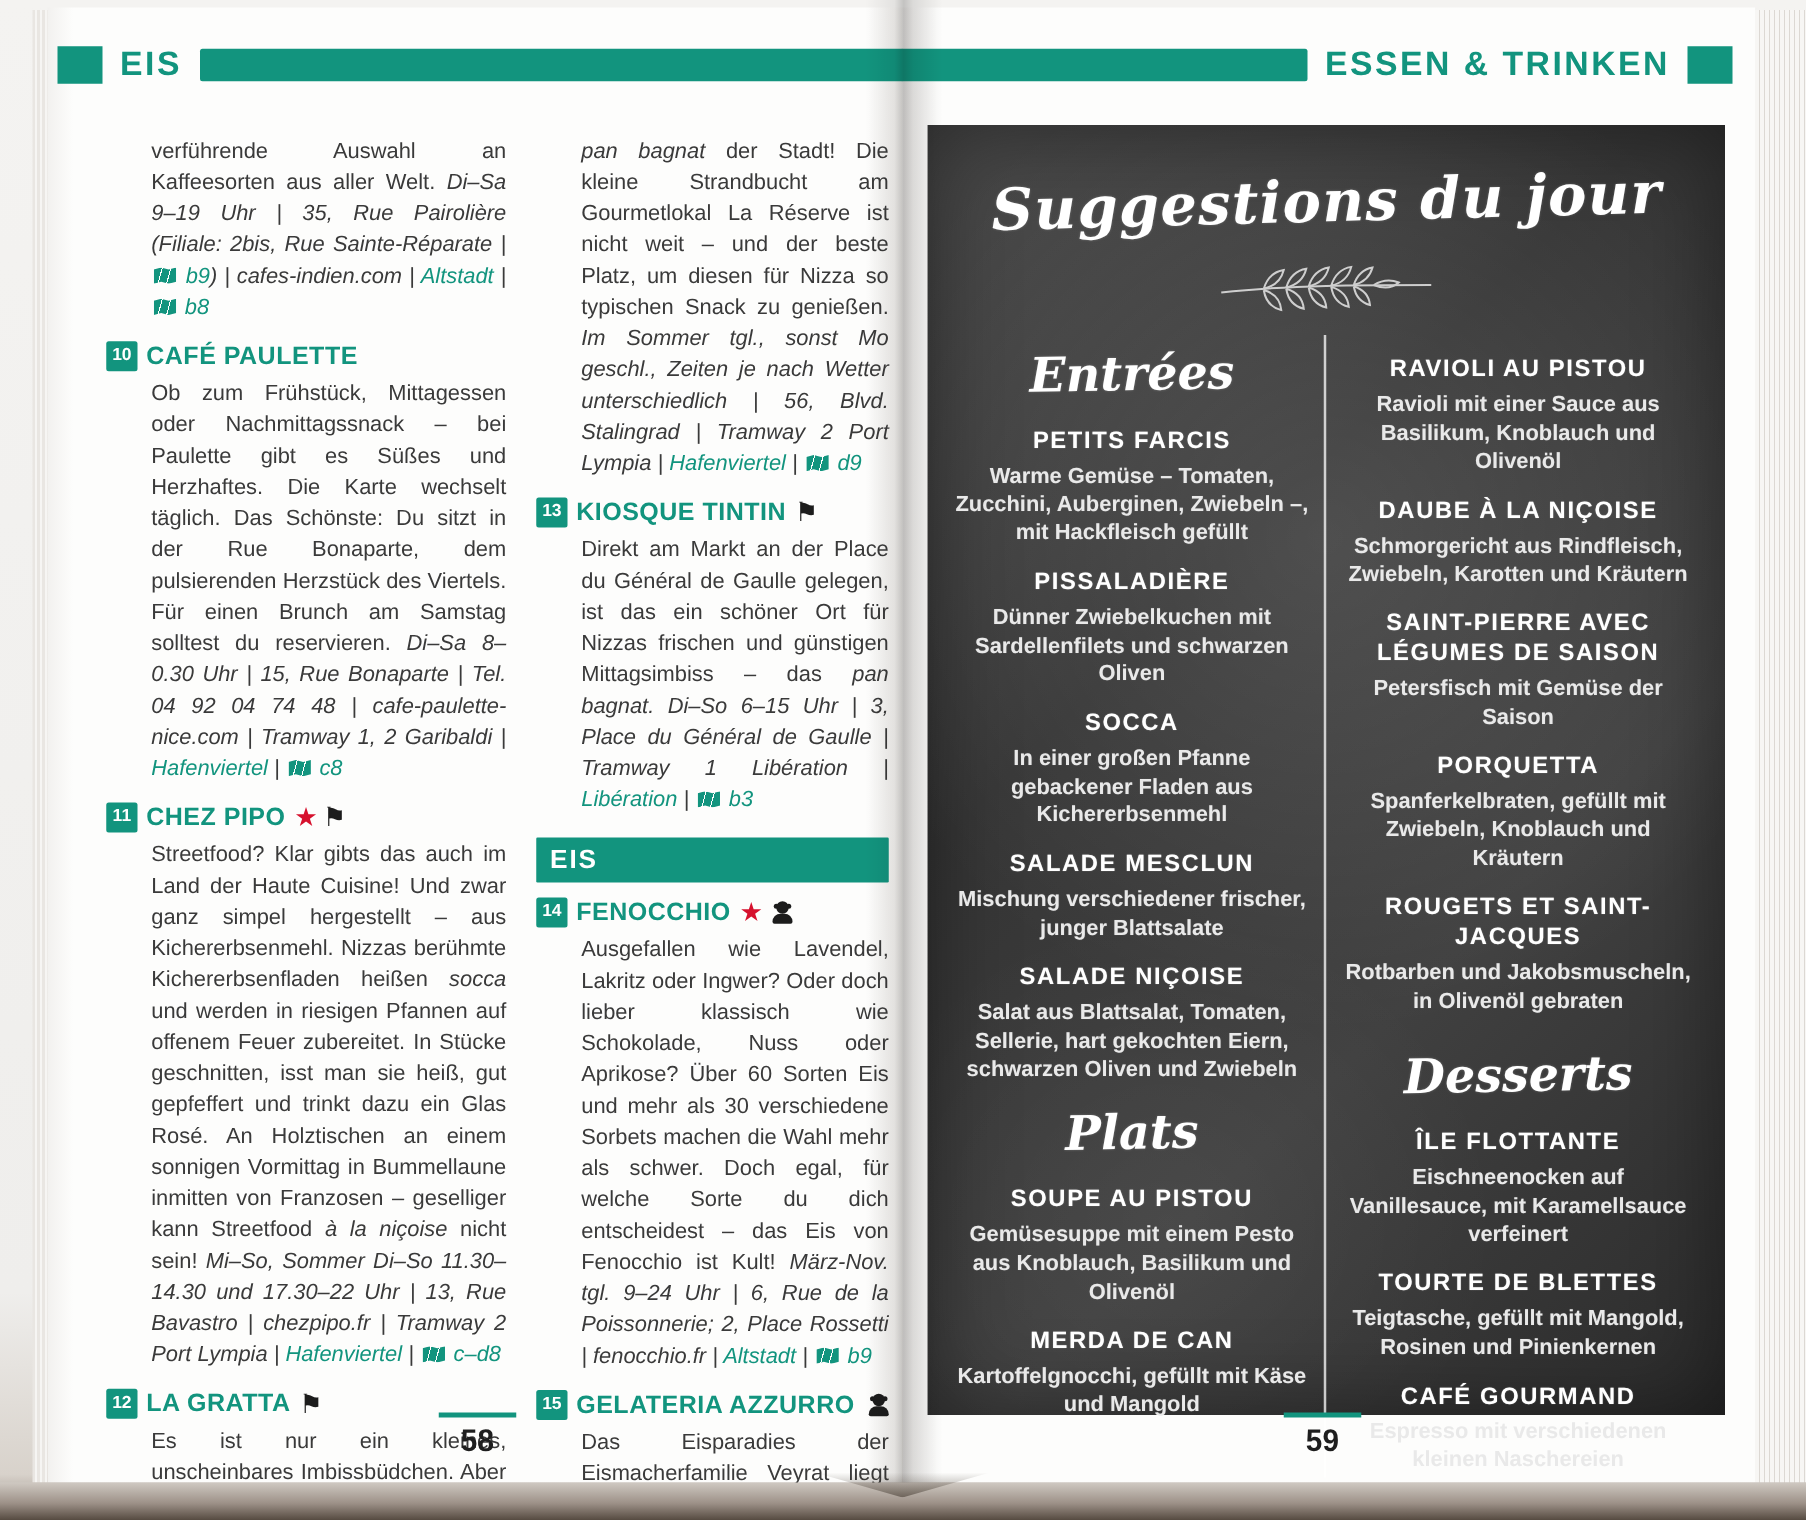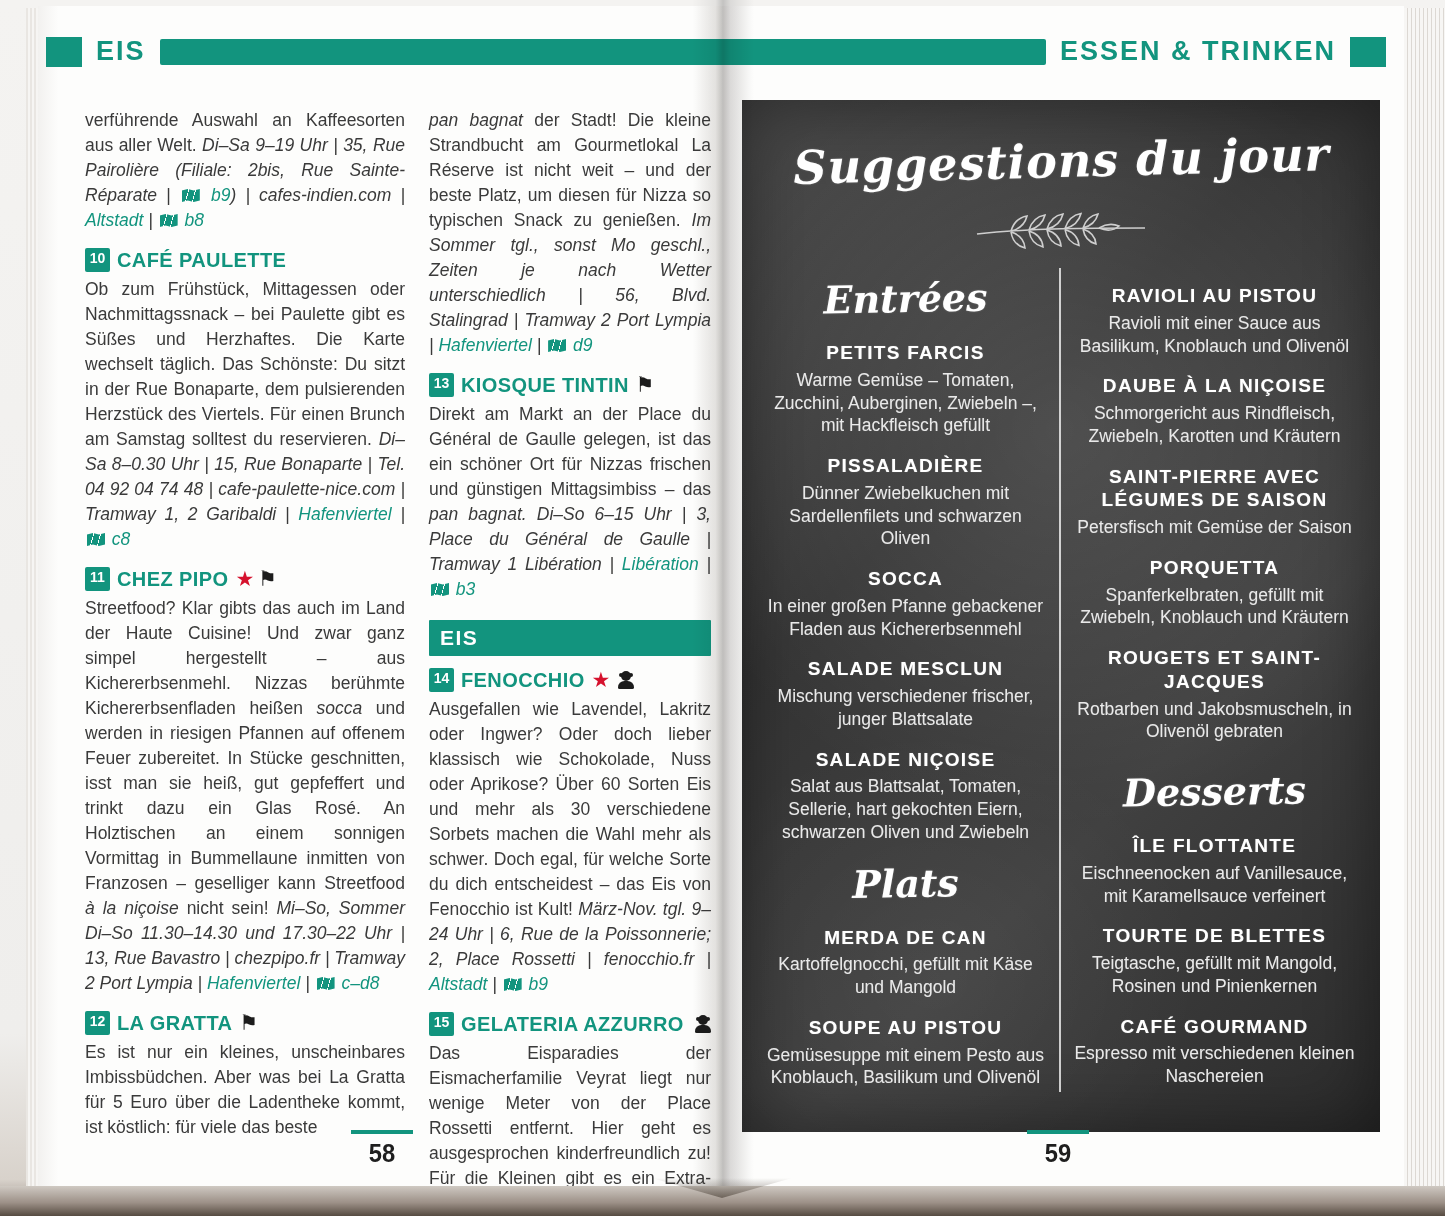--- a/index.html
+++ b/index.html
@@ -39,21 +39,21 @@
   .ph-label{color:var(--accent);font-weight:bold;font-size:27px;letter-spacing:2px;padding:0 14px;white-space:nowrap;}
   .ph-left{padding-left:8px;}
   .ph-left .bar{margin-right:-2px;}
   .ph-right{padding-right:18px;}
   .ph-right .bar{margin-left:-2px;}
 
   
   .cols{position:absolute;top:102px;left:47px;display:flex;gap:24px;}
   .col1{width:320px;}
   .col2{width:282px;}
-  p.body{font-size:17.5px;line-height:25px;color:var(--ink);text-align:justify;}
+  p.body{font-size:17.5px;line-height:25px;color:var(--ink);text-align:justify;margin-left:36px;}
   p.body .i{font-style:italic;}
   p.body .link{font-style:italic;color:var(--accent);}
   .entry{margin-top:15px;}
   .etitle{display:flex;align-items:center;gap:7px;margin-bottom:5px;white-space:nowrap;}
   .badge{display:inline-block;min-width:25px;height:24px;background:var(--accent);color:#fff;
     font-size:14px;font-weight:bold;text-align:center;line-height:21px;border-radius:2px;}
   .ename{color:var(--accent);font-weight:bold;font-size:20px;letter-spacing:0.4px;}
   .hicons{display:inline-flex;align-items:center;gap:4px;}
   .hicon{font-family:"DejaVu Sans",sans-serif;font-size:21px;line-height:1;}
   .hicon.star{color:var(--star);}
@@ -92,21 +92,21 @@
   .ornament{display:block;margin:22px auto 2px;}
   .menu-cols{display:flex;align-items:stretch;padding:8px 14px 0 12px;}
   .mcol{flex:1 1 0;padding:0 10px;}
   .mcol-right{padding-top:22px;}
   .mdivider{width:2px;background:rgba(255,255,255,0.75);margin:6px 2px 14px;}
   .mhead{font-size:38px;margin:14px 0 20px;transform:rotate(-1deg);}
   .mhead-desserts{margin-top:26px;}
   .mitem{margin-bottom:17px;}
   .mname{font-size:19px;font-weight:bold;letter-spacing:1.3px;margin-bottom:4px;line-height:1.25;
     text-shadow:0 0 1px rgba(255,255,255,0.4);}
-  .mdesc{font-size:17.5px;color:#e9e9e9;line-height:1.3;text-shadow:0 0 1px rgba(255,255,255,0.2);}
+  .mdesc{font-size:17.5px;color:#e9e9e9;line-height:1.3;text-shadow:0 0 1px rgba(255,255,255,0.2);font-weight:bold;}
 </style>
 </head>
 <body>
 
 <div class="book">
 
   <div class="page page-left">
     <header class="ph ph-left">
       <span class="sq"></span>
       <span class="ph-label">EIS</span>
@@ -253,27 +253,27 @@
 
               <div class="mitem">
                 <div class="mname">SALADE NIÇOISE</div>
                 <div class="mdesc">Salat aus Blattsalat, Tomaten, Sellerie, hart gekochten Eiern, schwarzen Oliven und Zwiebeln</div>
               </div>
             </div>
           <div class="script mhead">Plats</div>
           <div class="mlist">
 
               <div class="mitem">
+                <div class="mname">SOUPE AU PISTOU</div>
+                <div class="mdesc">Gemüsesuppe mit einem Pesto aus Knoblauch, Basilikum und Olivenöl</div>
+              </div>
+
+              <div class="mitem">
                 <div class="mname">MERDA DE CAN</div>
                 <div class="mdesc">Kartoffelgnocchi, gefüllt mit Käse und Mangold</div>
-              </div>
-
-              <div class="mitem">
-                <div class="mname">SOUPE AU PISTOU</div>
-                <div class="mdesc">Gemüsesuppe mit einem Pesto aus Knoblauch, Basilikum und Olivenöl</div>
               </div>
             </div>
         </div>
 
         <div class="mdivider"></div>
 
         <div class="mcol mcol-right">
           <div class="mlist">
 
               <div class="mitem">

